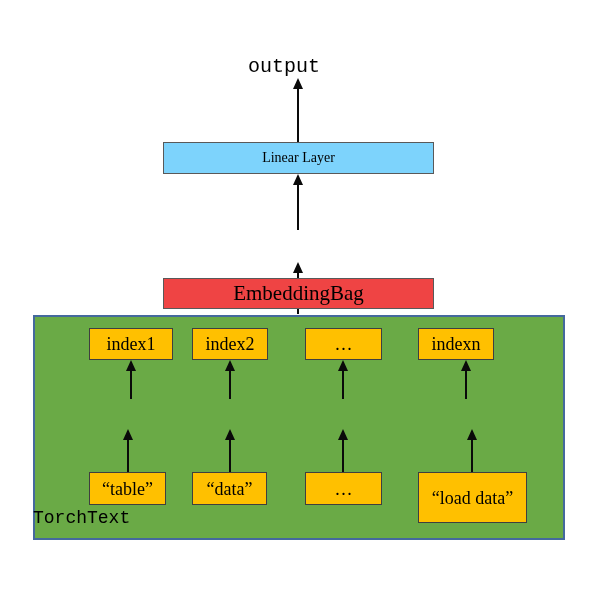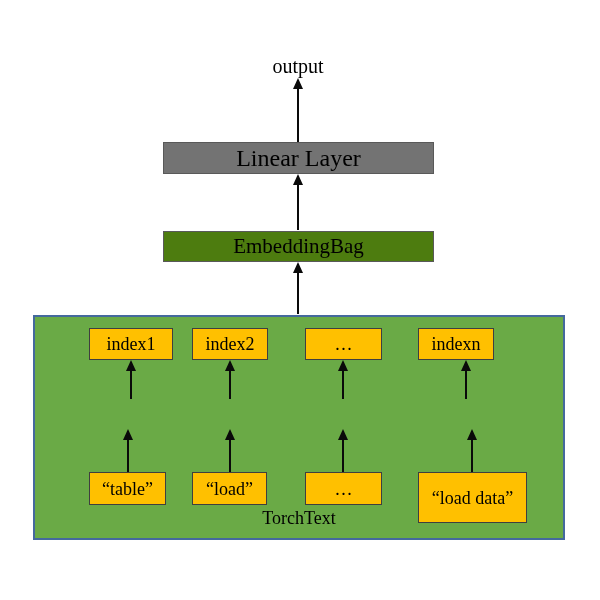--- a/index.html
+++ b/index.html
@@ -1,26 +1,26 @@
 <!DOCTYPE html>
 <html><head>
 <meta charset="utf-8">
 <style>
   html,body{margin:0;padding:0;background:#ffffff;}
   .canvas{
     position:relative;width:600px;height:600px;background:#ffffff;overflow:hidden;
     font-family:"Liberation Serif","DejaVu Serif",serif;color:#000;
   }
-  .txt{position:absolute;text-align:center;}
+  .txt{position:absolute;font-family:Liberation Mono, monospace;}
   .node{
     position:absolute;display:flex;align-items:center;justify-content:center;
     box-sizing:border-box;font-size:18px;line-height:1;
   }
-  .linear{background:#737373;border:1.5px solid #595959;font-size:24px;}
-  .embed{background:#4d7c0f;border:1.5px solid #595959;font-size:21px;}
+  .linear{background:#7dd3fc;border:1.5px solid #595959;font-size:14px;}
+  .embed{background:#ef4444;border:1.5px solid #595959;font-size:21px;margin-top:47px;}
   .gold{background:#ffc000;border:1.5px solid #3f3f3f;text-align:center;}
   .container-green{
     position:absolute;left:33px;top:315px;width:532px;height:225px;
     background:#6aaa46;border:2.5px solid #44699d;box-sizing:border-box;
   }
   .arrow{position:absolute;width:2px;background:#0a0a0a;}
   .arrow::before{
     content:"";position:absolute;top:-2px;left:-4px;width:0;height:0;
     border-left:5px solid transparent;border-right:5px solid transparent;
     border-bottom:11px solid #0a0a0a;
@@ -55,19 +55,19 @@
   <div class="arrow" style="left:342px;top:362px;height:37px"></div>
   <div class="arrow" style="left:465px;top:362px;height:37px"></div>
 
 
   <div class="arrow" style="left:127px;top:431px;height:41px"></div>
   <div class="arrow" style="left:229px;top:431px;height:41px"></div>
   <div class="arrow" style="left:342px;top:431px;height:41px"></div>
   <div class="arrow" style="left:471px;top:431px;height:41px"></div>
 
   <div class="node gold" style="left:89px;top:472px;width:77px;height:33px">“table”</div>
-  <div class="node gold" style="left:192px;top:472px;width:75px;height:33px">“load”</div>
+  <div class="node gold" style="left:192px;top:472px;width:75px;height:33px">“data”</div>
   <div class="node gold" style="left:305px;top:472px;width:77px;height:33px">…</div>
   <div class="node gold" style="left:418px;top:472px;width:109px;height:51px">“load data”</div>
 
   <div class="txt torchtext-label">TorchText</div>
 
 </div>
 
 </body></html>

